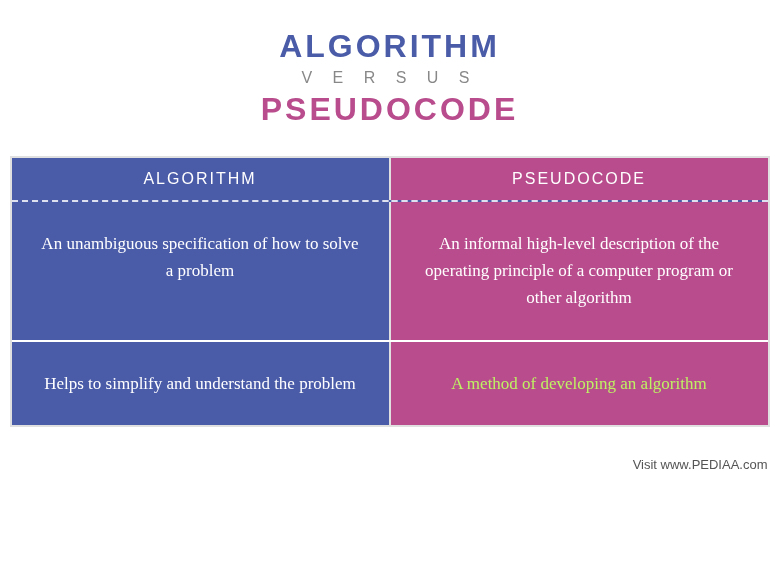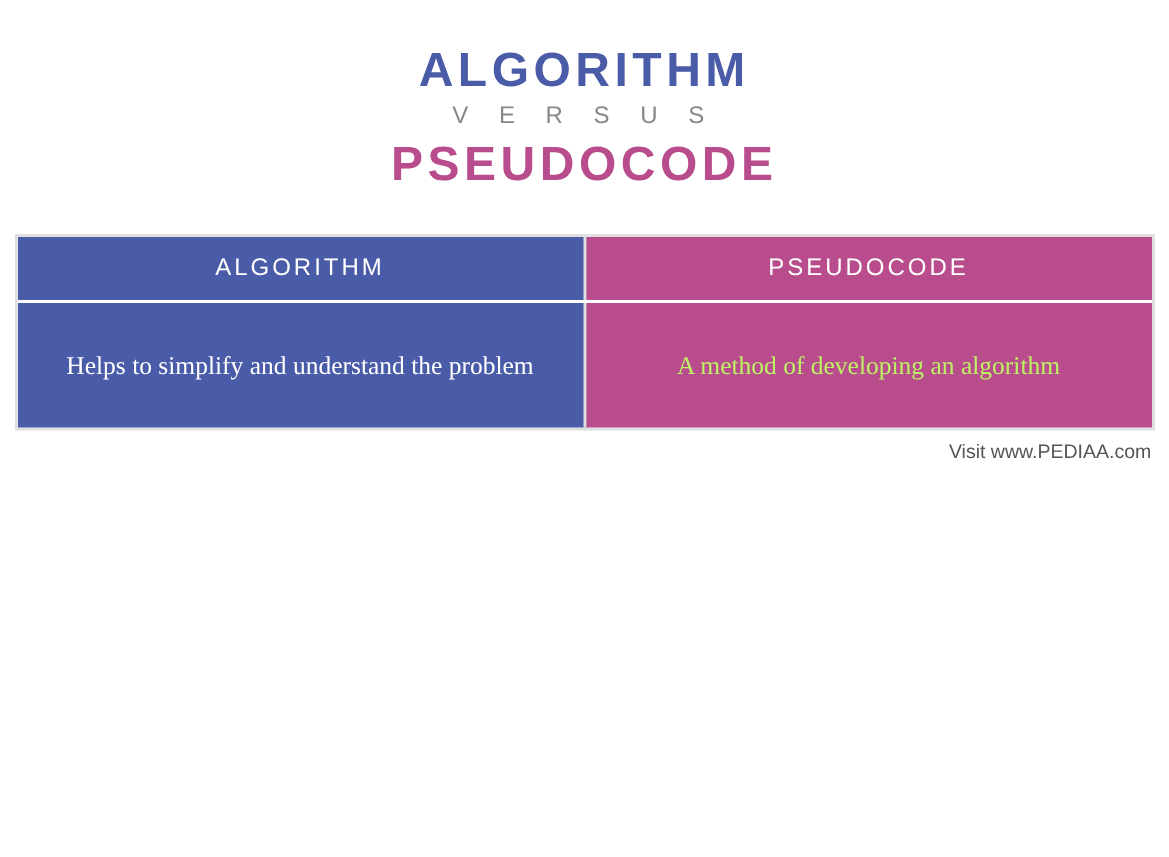--- a/index.html
+++ b/index.html
@@ -166,20 +166,21 @@
       background: #e0e0e0;
     }
 
     .footer-text {
       width: 760px;
       text-align: right;
       font-size: 13px;
       color: #555;
       padding: 6px 2px 2px 0;
       font-family: Arial, sans-serif;
+      margin-top: 24px;
     }
   </style>
 </head>
 <body>
 
 <div class="header-section">
   <span class="title-algorithm">ALGORITHM</span>
   <span class="versus-text">V E R S U S</span>
   <span class="title-pseudocode">PSEUDOCODE</span>
 </div>
@@ -187,20 +188,24 @@
 <div class="comparison-table">
   <div class="table-header">
     <div class="header-left">ALGORITHM</div>
     <div class="header-right">PSEUDOCODE</div>
   </div>
   <div class="row-separator">
     <div class="sep-left"></div>
     <div class="sep-divider"></div>
     <div class="sep-right"></div>
   </div>
+  <div class="table-row-1">
+    <div class="cell-left-1">An unambiguous specification of how to solve a problem</div>
+    <div class="cell-right-1">An informal high-level description of the operating principle of a computer program or other algorithm</div>
+  </div>
   <div class="row-separator">
     <div class="sep-left"></div>
     <div class="sep-divider"></div>
     <div class="sep-right"></div>
   </div>
   <div class="table-row-2">
     <div class="cell-left-2">Helps to simplify and understand the problem</div>
     <div class="cell-right-2">A method of developing an algorithm</div>
   </div>
 </div>

